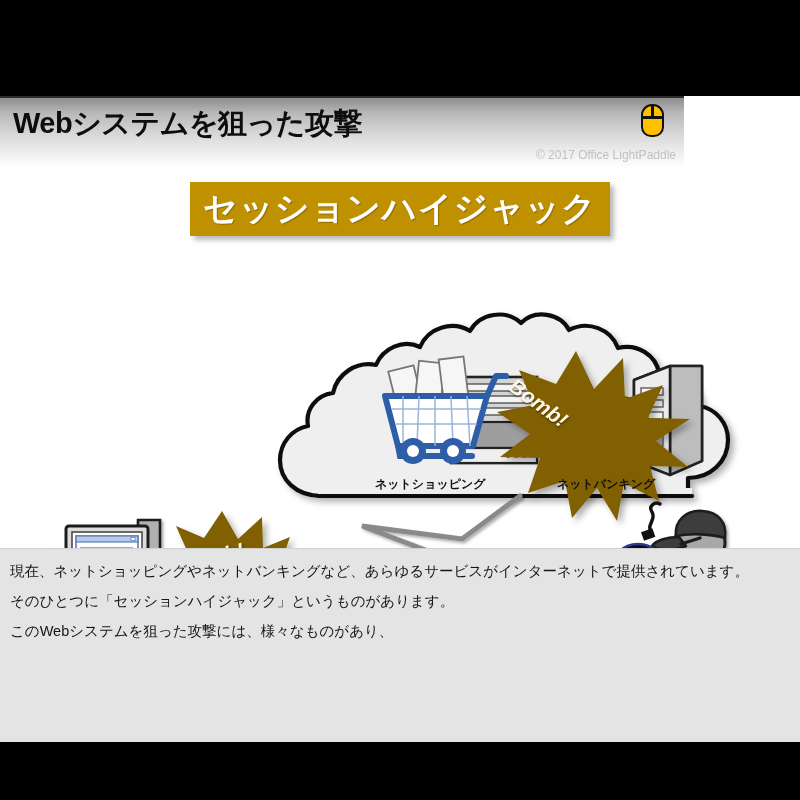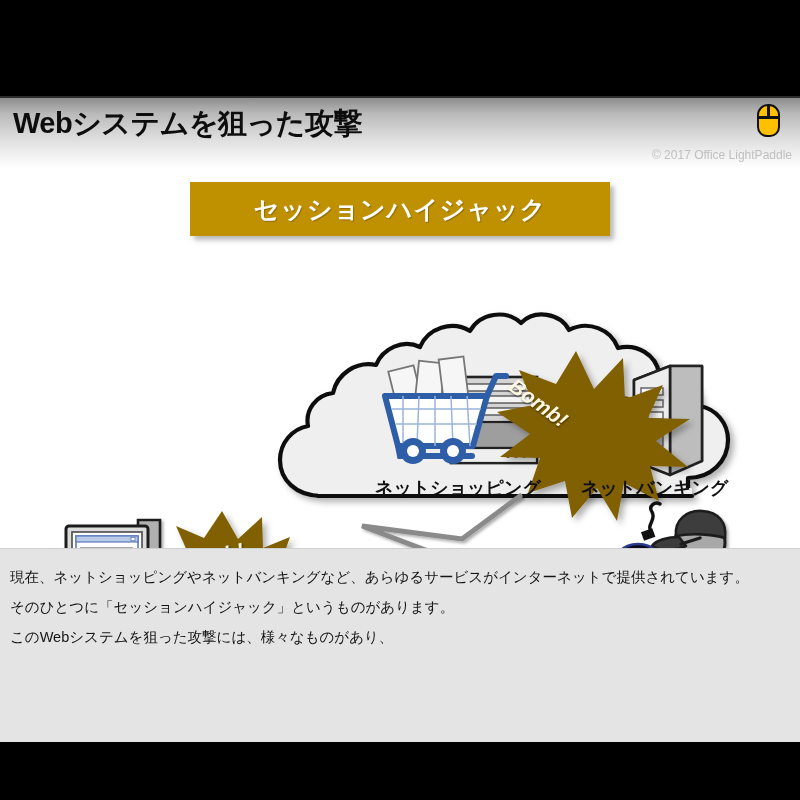--- a/index.html
+++ b/index.html
@@ -27,21 +27,21 @@
     position: absolute;
     left: 0; top: 96px;
     width: 800px; height: 646px;
     background: #ffffff;
     overflow: hidden;
   }
 
   
   #header {
     position: absolute; left: 0; top: 0;
-    width: 800px; height: 70px;
+    width: 684px; height: 70px;
     background: linear-gradient(to bottom, #8d8d8d 0%, #b9b9b9 22%, #d8d8d8 52%, #f0f0f0 80%, #ffffff 100%);
     border-top: 2px solid #2c2c2c;
   }
   #page-title {
     position: absolute;
     left: 13px; top: 6px;
     font-size: 29px;
     font-weight: bold;
     color: #0d0d0d;
     letter-spacing: -0.5px;
@@ -79,21 +79,21 @@
   #banner {
     position: absolute;
     left: 190px; top: 86px;
     width: 420px; height: 54px;
     background: #BF9000;
     box-shadow: 4px 4px 5px rgba(0,0,0,0.28);
     display: flex; align-items: center; justify-content: center;
   }
   #banner-label {
     color: #ffffff;
-    font-size: 25px;
+    font-size: 34px;
     font-weight: bold;
     letter-spacing: 1px;
     text-shadow: 1px 1px 1px rgba(0,0,0,0.25);
   }
 
   
   #diagram {
     position: absolute;
     left: 0; top: 0;
     width: 800px; height: 455px;
@@ -116,43 +116,43 @@
     transform: rotate(36deg);
   }
   #bomb-text-client {
     left: 178px; top: 450px;
     transform: rotate(-14deg);
   }
 
   
   .cloud-label {
     position: absolute;
-    font-size: 18px;
+    font-size: 12px;
     font-weight: bold;
     color: #111;
     white-space: nowrap;
   }
   #label-shopping { left: 375px; top: 380px; }
-  #label-banking  { left: 557px; top: 380px; margin-left: 24px; }
+  #label-banking  { left: 557px; top: 380px; }
 
   
   #caption-panel {
     position: absolute;
     left: 0; top: 452px;
     width: 800px; height: 194px;
     background: #e4e4e4;
     border-top: 1px solid #cfcfcf;
   }
   #caption-panel .cap-line {
     color: #141414;
     font-size: 14.5px;
     margin: 0 0 11px 10px;
     white-space: nowrap;
   }
-  #caption-panel .cap-line:first-child { padding-top: 19px; }
+  #caption-panel .cap-line:first-child { padding-top: 13px; }
 </style>
 </head>
 <body>
 
 <div id="stage">
 
   <div class="letterbox" id="letterbox-top"></div>
   <div class="letterbox" id="letterbox-bottom"></div>
 
   <div id="slide">

